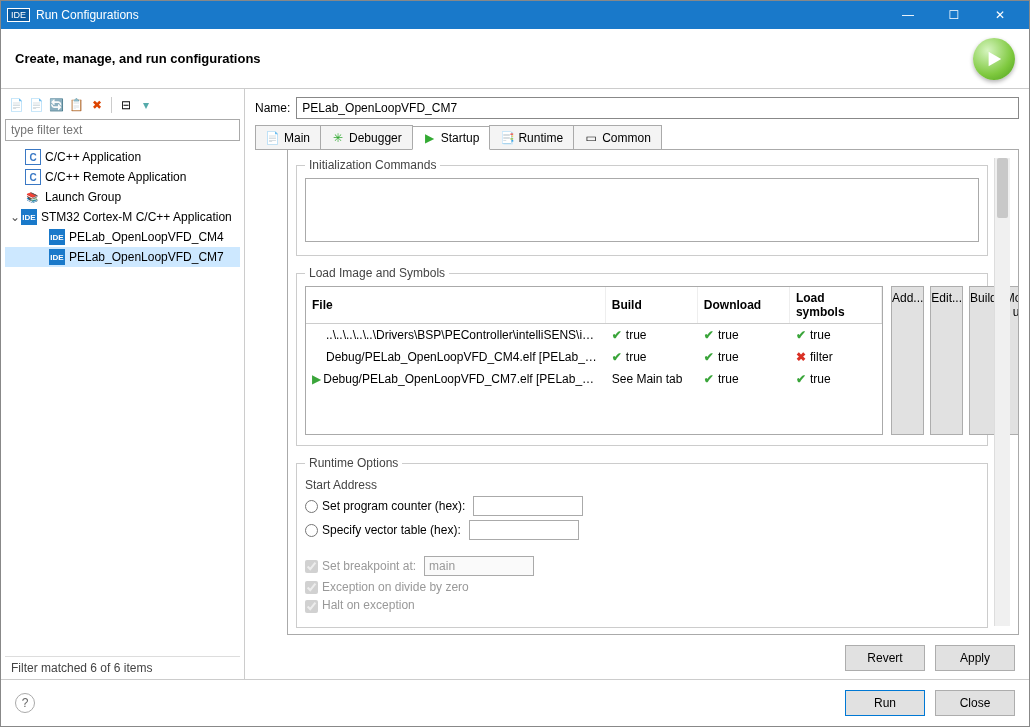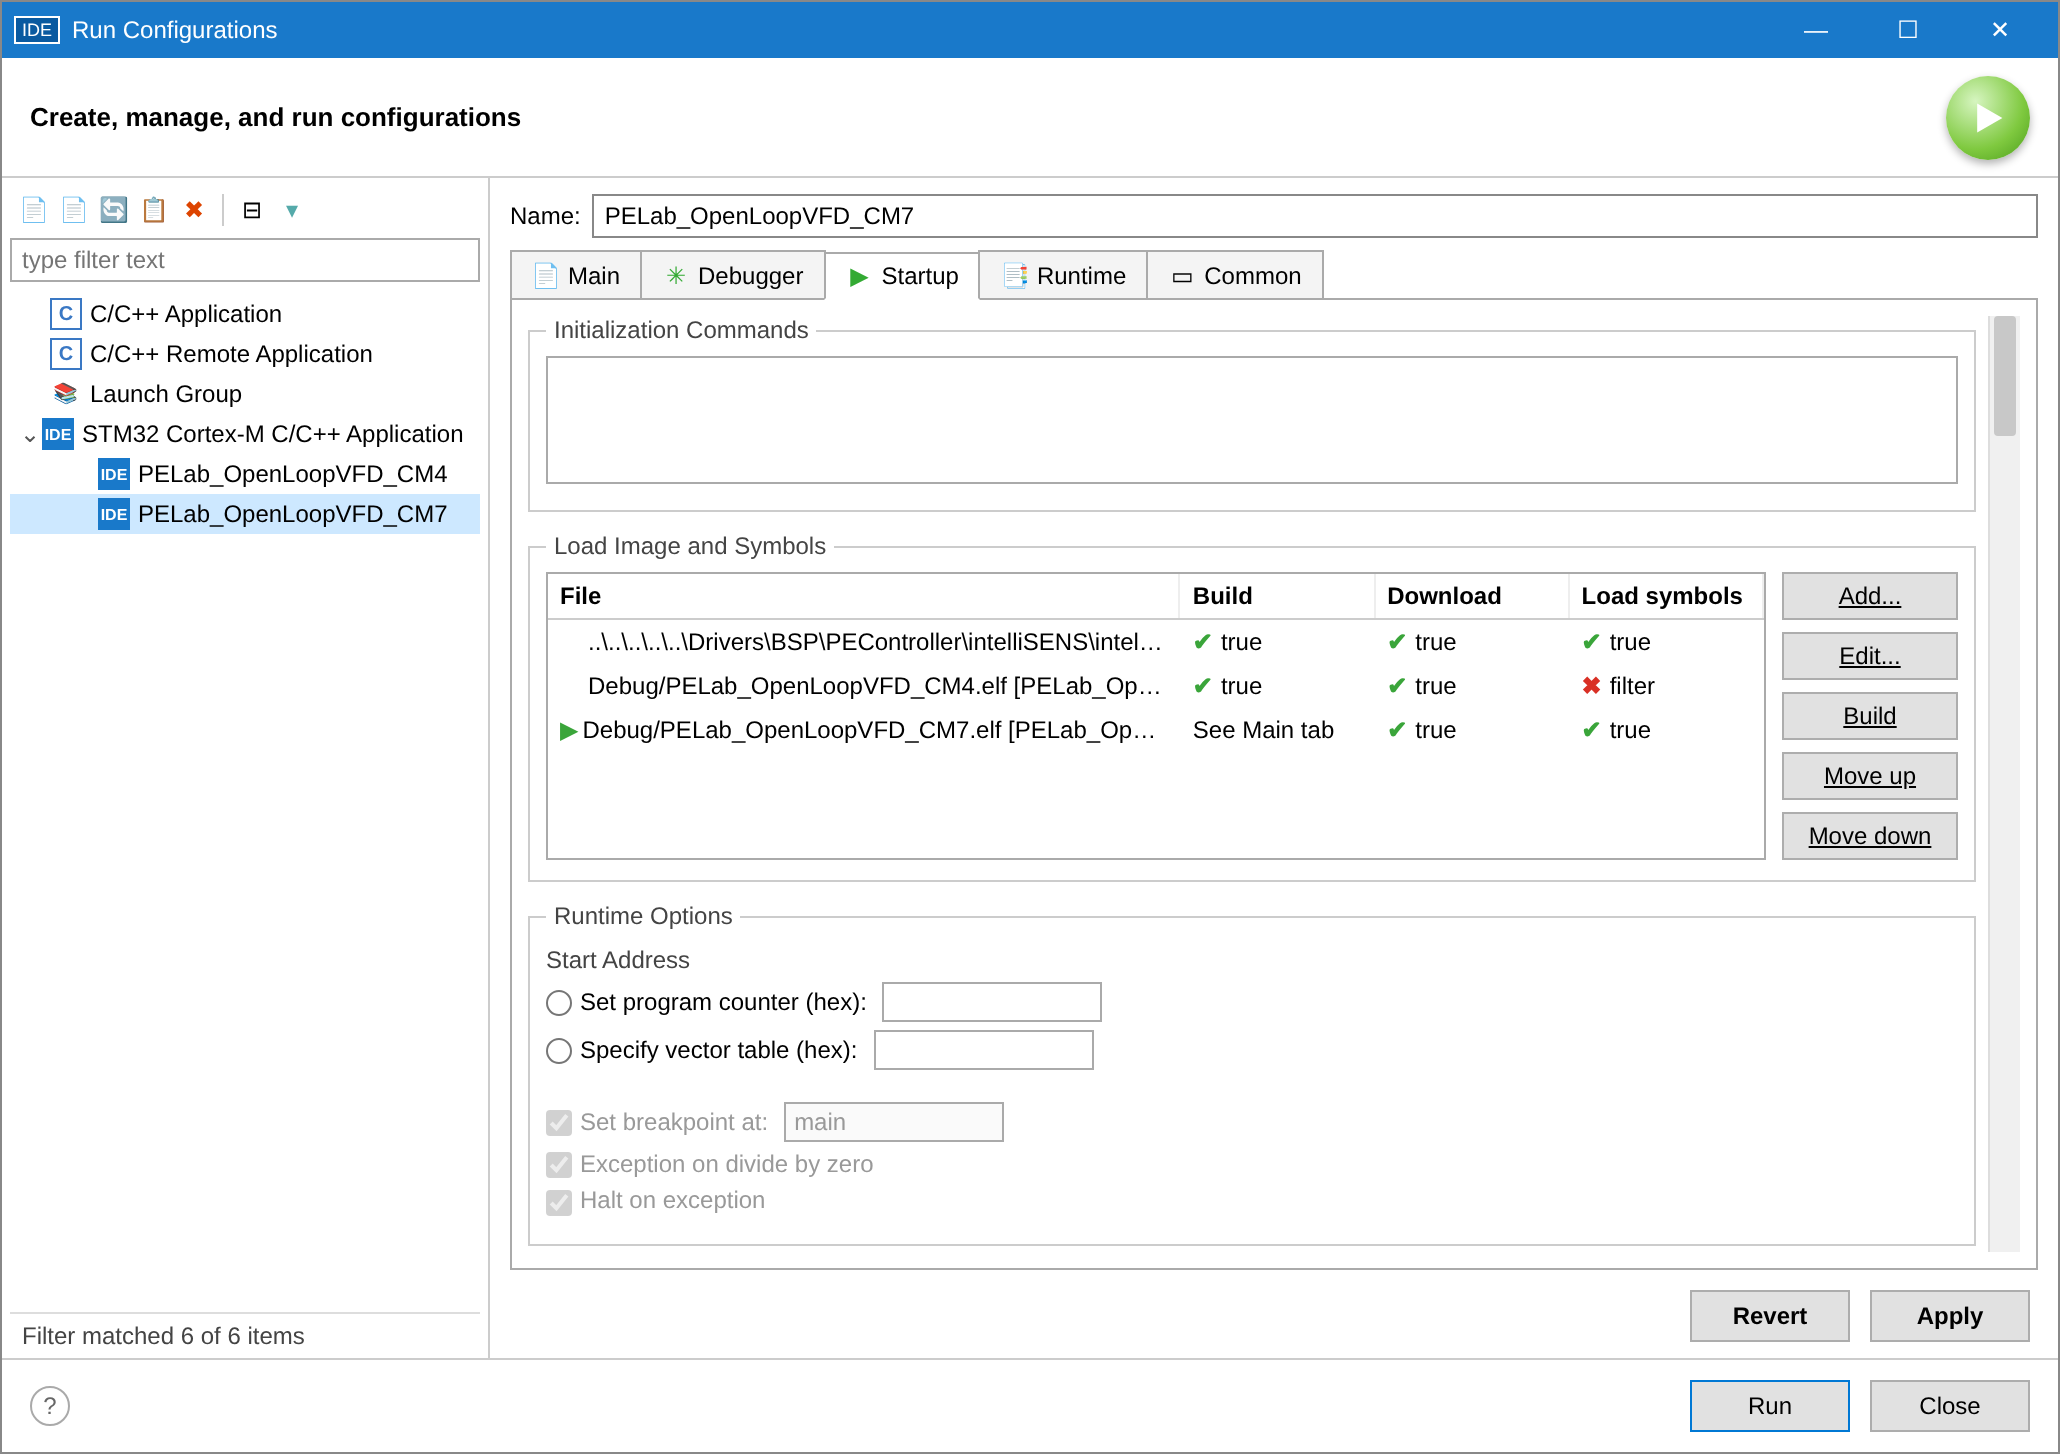--- a/index.html
+++ b/index.html
@@ -30,44 +30,44 @@
   .tree-toggle { width:12px; text-align:center; color:#555; }
   .left-status { border-top:1px solid #ddd; padding:4px 6px; color:#444; }
   .right { flex:1; display:flex; flex-direction:column; padding:8px 10px 8px 10px; overflow:hidden; }
   .name-row { display:flex; align-items:center; gap:6px; margin-bottom:6px; }
   .name-row label { white-space:nowrap; }
   .name-row input { flex:1; border:1px solid #888; padding:3px 5px; }
   .tabs { display:flex; border-bottom:1px solid #aaa; }
   .tab { display:flex; align-items:center; gap:4px; padding:4px 10px; border:1px solid #aaa; border-bottom:none; background:#f4f4f4; margin-right:-1px; cursor:pointer; }
   .tab.active { background:#fff; border-bottom:1px solid #fff; position:relative; top:1px; }
   .tab-icon { width:14px; height:14px; display:inline-flex; align-items:center; justify-content:center; }
-  .content { flex:1; overflow-y:auto; border:1px solid #aaa; border-top:none; padding:8px 8px 8px 8px; background:#fff; display:flex; gap:6px; }
+  .content { flex:1; overflow-y:auto; border:1px solid #aaa; border-top:none; padding:8px 8px 8px 8px; background:#fff; display:flex; gap:6px;margin-left:32px; }
   .content-main { flex:1; display:flex; flex-direction:column; gap:10px; }
   .scroll-stub { width:16px; background:#f0f0f0; border-left:1px solid #ddd; position:relative; }
   .scroll-thumb { position:absolute; top:0; left:2px; right:2px; height:60px; background:#c8c8c8; border-radius:2px; }
   fieldset { border:1px solid #ccc; padding:6px 8px 10px 8px; margin:0; }
   legend { padding:0 4px; color:#444; }
   .init-textarea { width:100%; height:64px; border:1px solid #aaa; resize:none; padding:4px; }
   .load-body { display:flex; gap:8px; }
   .load-table-wrap { flex:1; border:1px solid #aaa; }
   .load-table { width:100%; border-collapse:collapse; }
   .load-table th { text-align:left; font-weight:bold; background:#fff; border-bottom:1px solid #ccc; border-right:1px solid #eee; padding:4px 6px; }
   .load-table td { padding:4px 6px; border-right:1px solid transparent; white-space:nowrap; overflow:hidden; text-overflow:ellipsis; max-width:0; }
   .load-table col.file { width:52%; }
   .load-table col.narrow { width:16%; }
-  .load-buttons { display:flex; flex-direction:column; gap:6px; width:88px;text-decoration:underline; }
+  .load-buttons { display:flex; flex-direction:row; gap:6px; width:88px; }
   .btn { border:1px solid #adadad; background:#e1e1e1; padding:4px 0; text-align:center; cursor:pointer; }
   .check { color:#3aa53a; font-weight:bold; margin-right:4px; }
   .cross { color:#d93025; font-weight:bold; margin-right:4px; }
   .play-sm { color:#3aa53a; margin-right:2px; }
   .runtime-row { display:flex; align-items:center; gap:8px; margin:4px 0; }
   .runtime-row input[type=text] { width:110px; border:1px solid #aaa; padding:2px 4px; }
   .runtime-row.disabled, .runtime-row.disabled input { color:#999; }
   .subhead { margin:2px 0 4px 0; color:#444; }
-  .bottom-buttons { display:flex; justify-content:flex-end; gap:10px; padding:10px 4px 0 0;font-weight:bold; }
+  .bottom-buttons { display:flex; justify-content:flex-end; gap:10px; padding:10px 4px 0 0; }
   .footer { border-top:1px solid #ccc; padding:10px 14px; display:flex; align-items:center; }
   .help { width:20px; height:20px; border:1px solid #aaa; border-radius:50%; display:flex; align-items:center; justify-content:center; color:#666; cursor:pointer; }
   .footer .spacer { flex:1; }
   .btn.wide { width:80px; padding:5px 0; }
   .btn.primary { border:1px solid #0078d4; }
   input[type=radio], input[type=checkbox] { margin:0 4px 0 0; vertical-align:middle; }
 </style>
 </head>
 <body>
 

